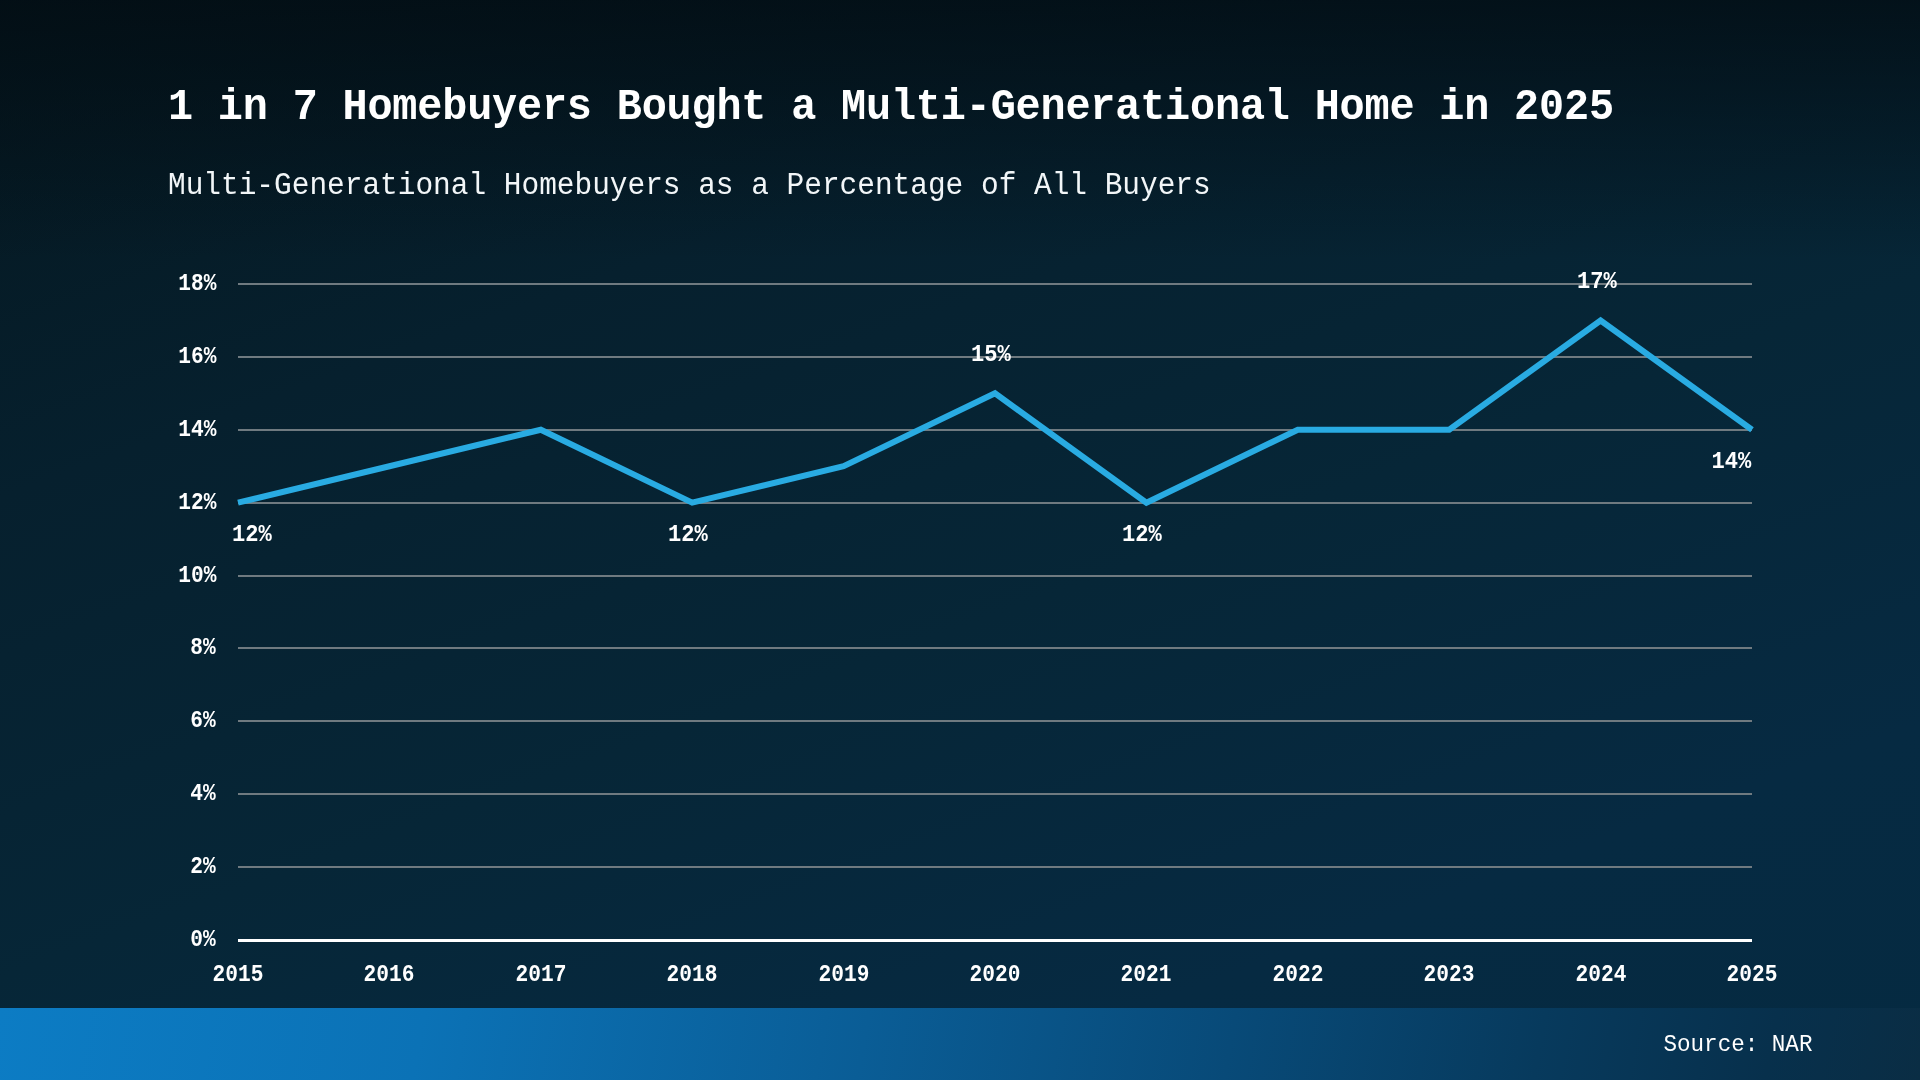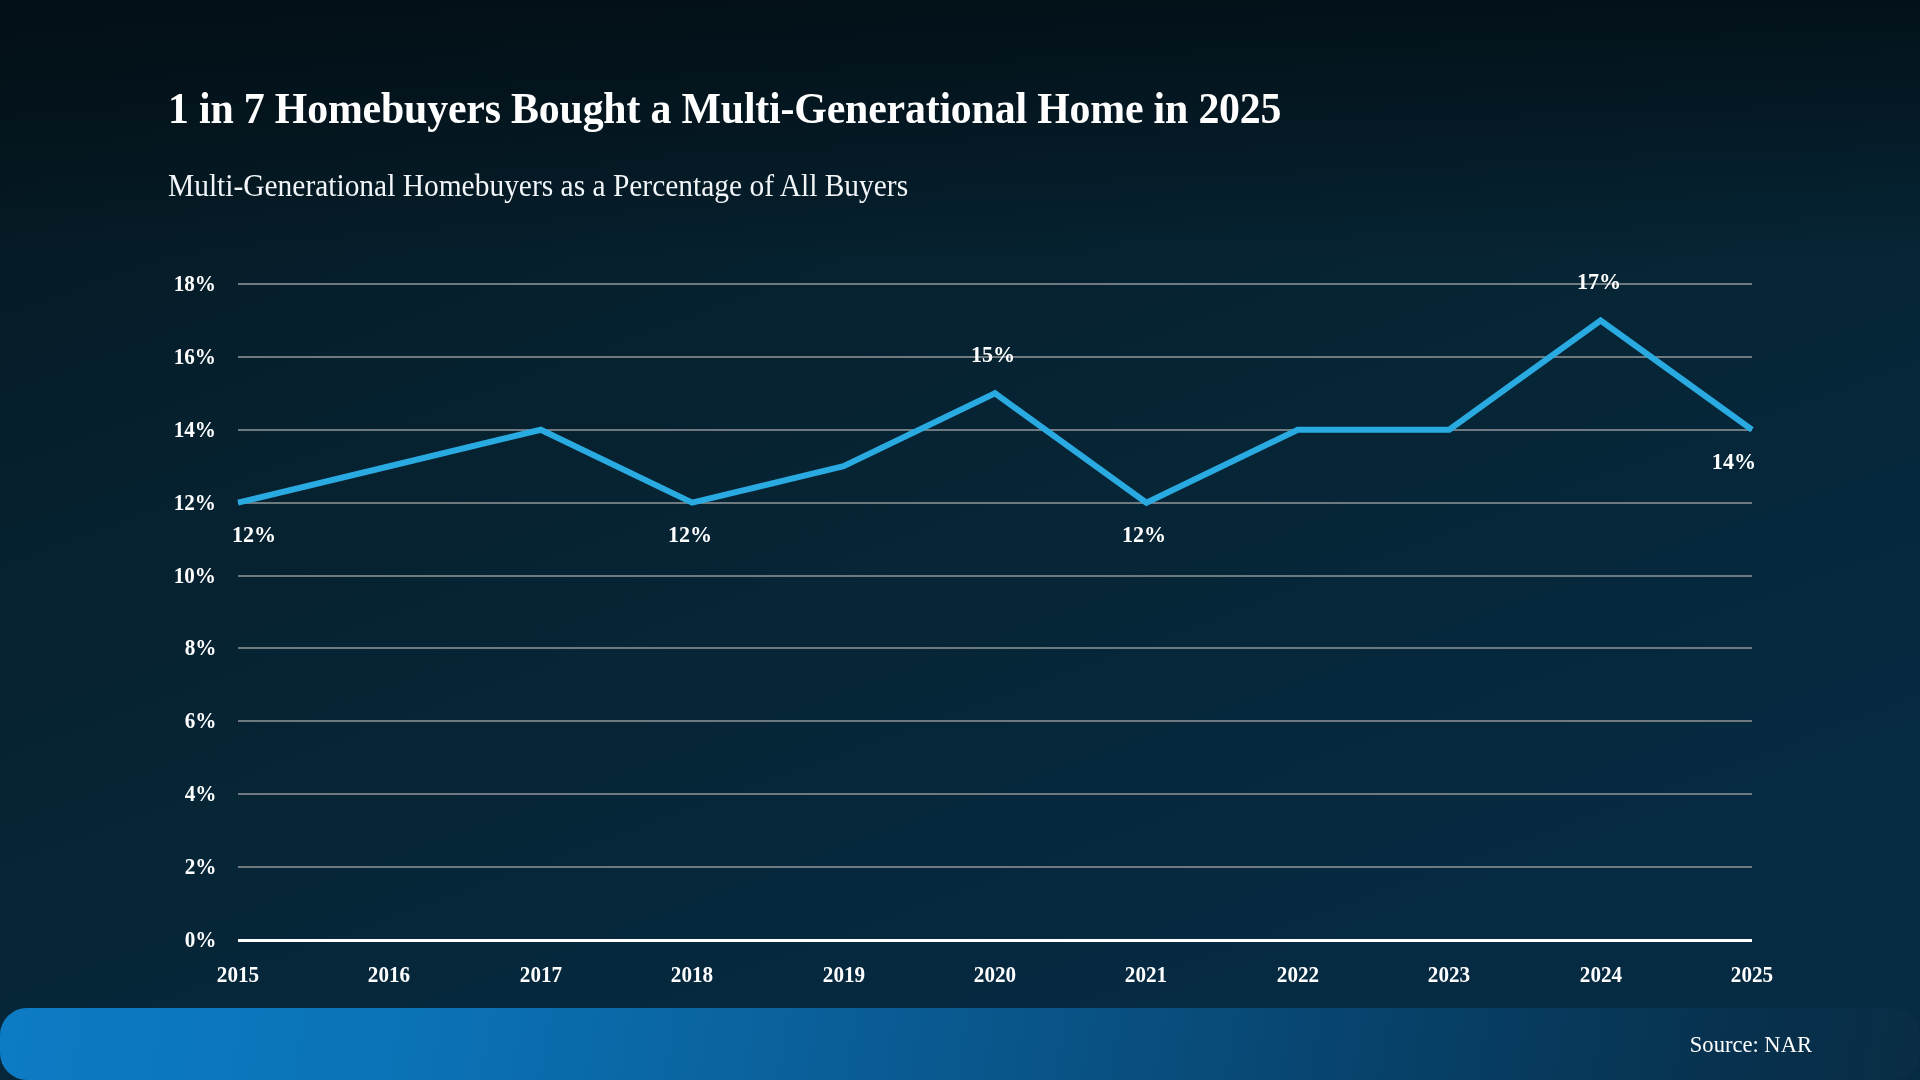--- a/index.html
+++ b/index.html
@@ -5,21 +5,21 @@
   html, body {
     margin: 0;
     padding: 0;
     background: #000;
   }
   #stage {
     position: relative;
     width: 1920px;
     height: 1080px;
     overflow: hidden;
-    font-family: Liberation Serif, serif;
+    font-family: Liberation Mono, monospace;
     background:
       linear-gradient(160deg, #05171f 0%, #06202e 28%, #062637 55%, #062a42 80%, #052a41 100%);
   }
   
   #stage::before {
     content: "";
     position: absolute;
     inset: 0 0 auto 0;
     height: 260px;
     background: linear-gradient(180deg, rgba(2,12,18,0.75) 0%, rgba(2,12,18,0) 100%);
@@ -110,21 +110,20 @@
     transform: scaleX(0.92);
   }
 
   .footer {
     position: absolute;
     left: 0;
     bottom: 0;
     width: 1920px;
     height: 72px;
     background: linear-gradient(100deg, #0c7cc4 0%, #0b72b6 22%, #0a5d96 45%, #084a78 64%, #073a5d 80%, #07304c 92%, #0a2d44 100%);
-    border-radius: 27px;
   }
   .source {
     position: absolute;
     right: 108px;
     top: 50%;
     transform: translateY(-50%) scaleX(0.94);
     transform-origin: right center;
     font-size: 24px;
     font-weight: 400;
     color: #ffffff;

